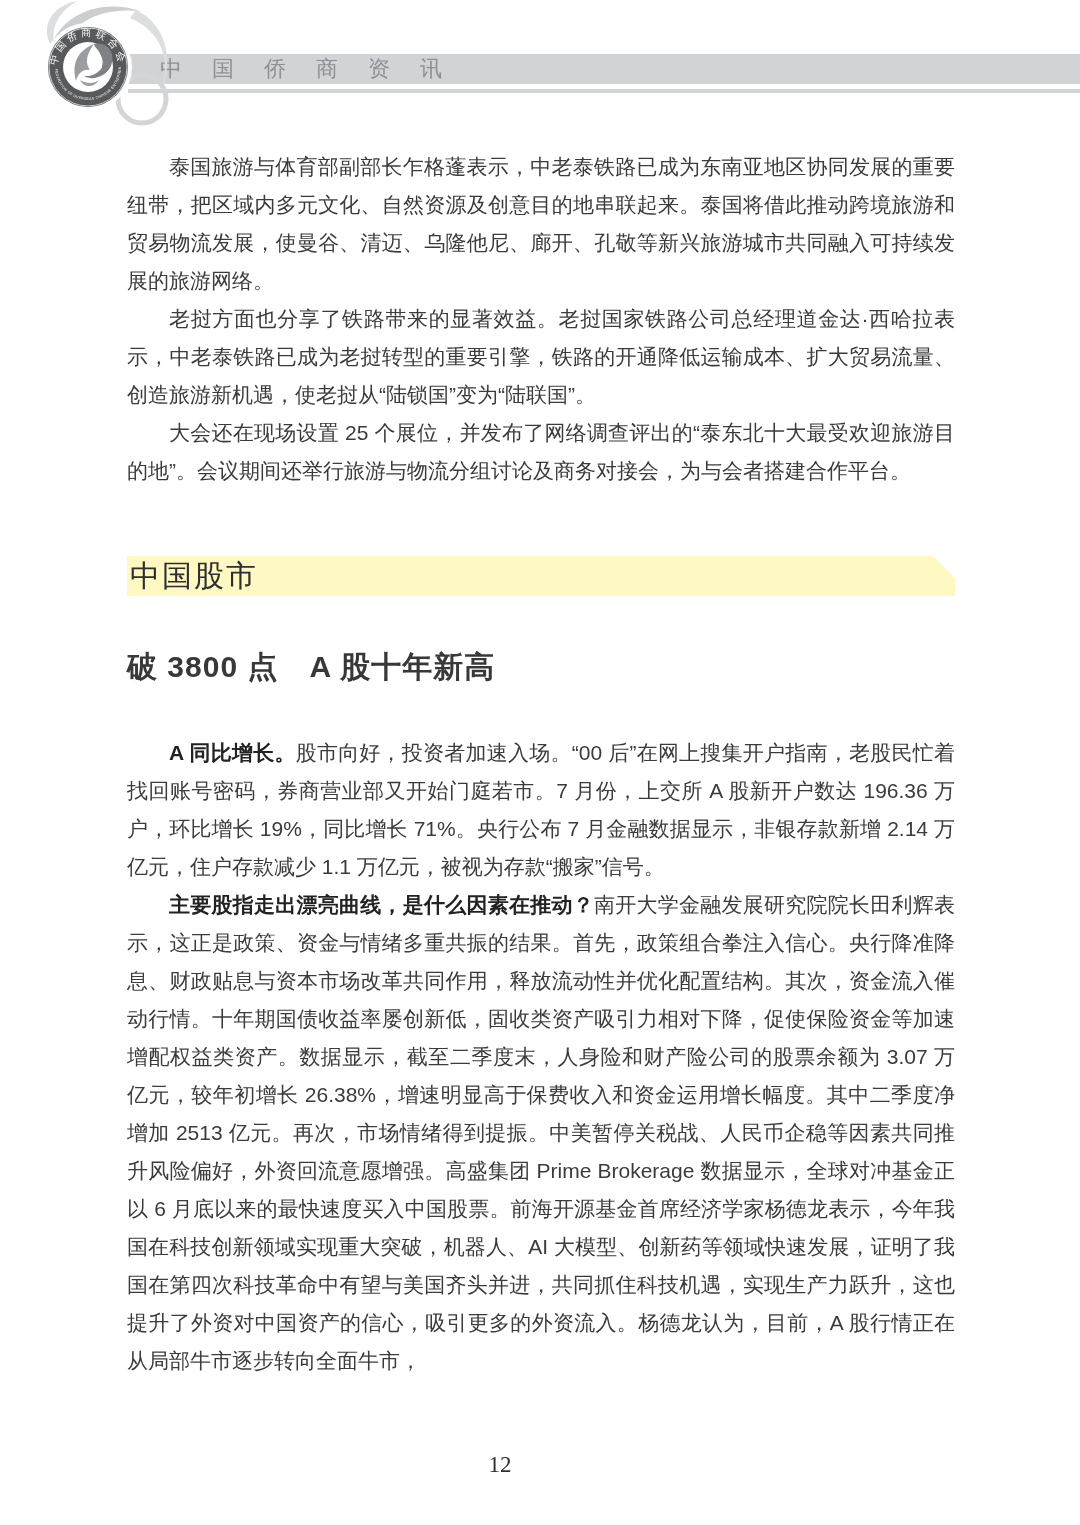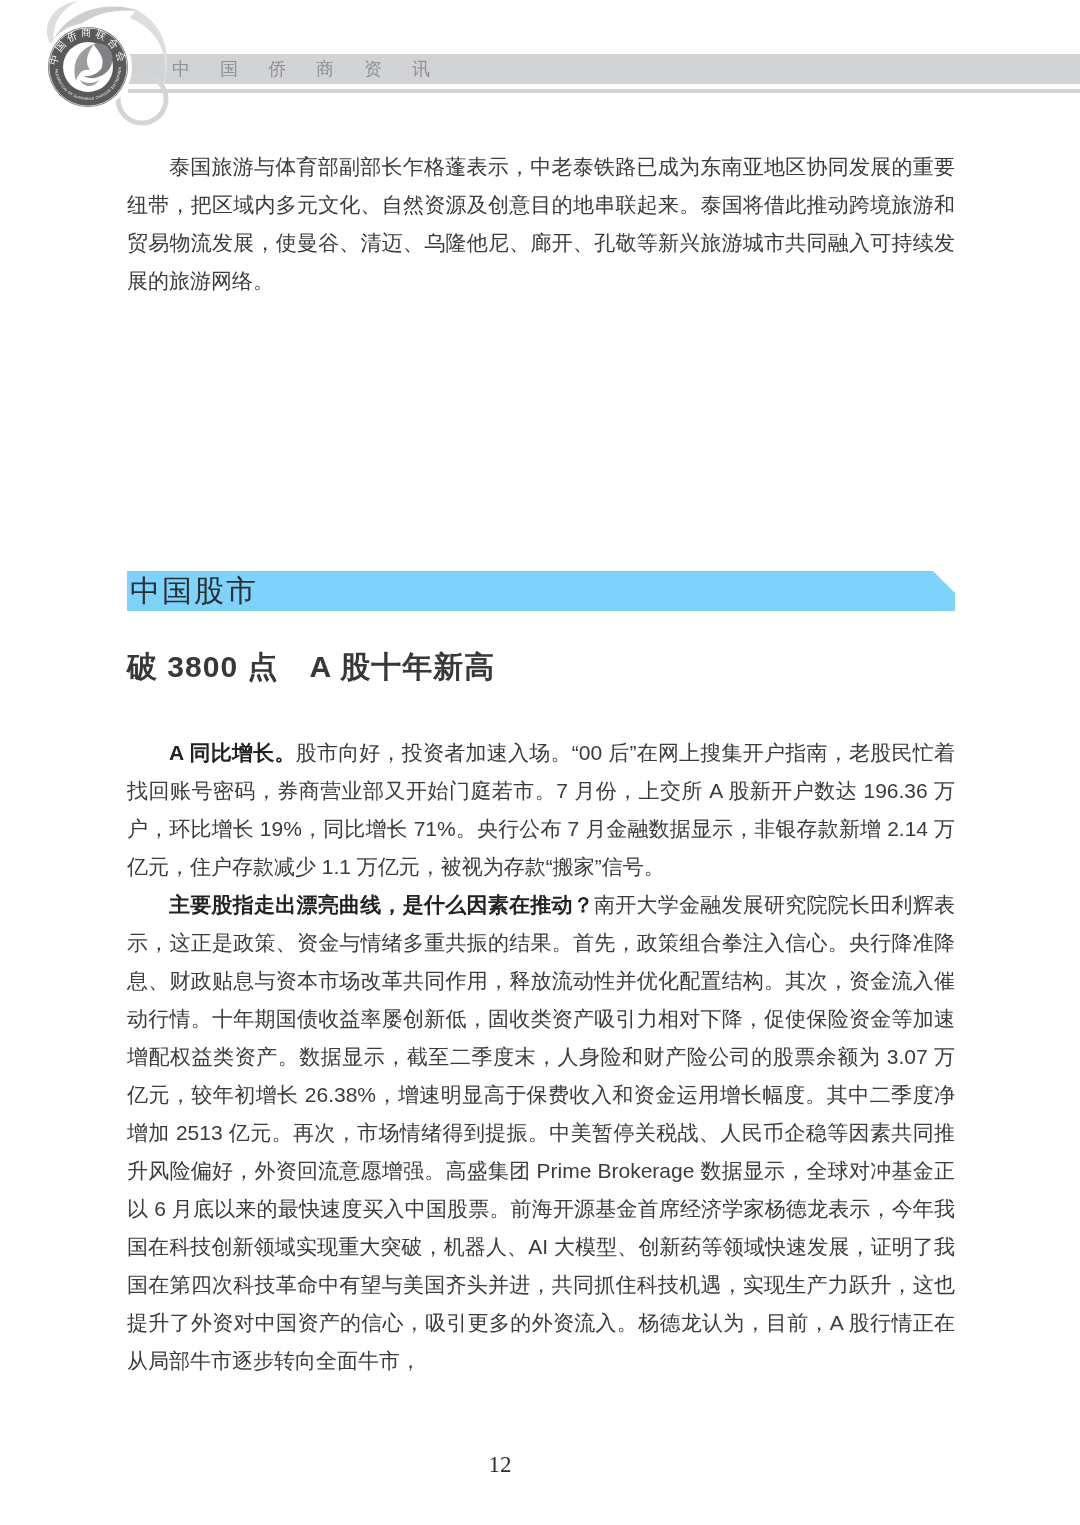--- a/index.html
+++ b/index.html
@@ -13,23 +13,23 @@
 
   
   .masthead-band {
     position: absolute;
     left: 128px; top: 54px;
     width: 952px; height: 30px;
     background: #d2d3d5;
   }
   .masthead-title {
     position: absolute;
-    left: 172px; top: 55px;
+    left: 160px; top: 55px;
     height: 20px; line-height: 28px;
-    font-size: 18px;
+    font-size: 22px;
     letter-spacing: 30px;
     color: #8e9093;
     white-space: nowrap;
   }
   .masthead-rule {
     position: absolute;
     left: 128px; top: 89px;
     width: 952px; height: 4px;
     background: #d2d3d5;
   }
@@ -54,23 +54,23 @@
   .source-line {
     font-size: 21px;
     line-height: 38px;
     text-align: right;
     color: #3b3b3b;
   }
 
   
   .section-banner {
     position: absolute;
-    left: 127px; top: 571px;
+    left: 127px; top: 556px;
     width: 828px; height: 40px;
-    background: #7dd3fc;
+    background: #fef9c3;
     clip-path: polygon(0 0, calc(100% - 22px) 0, 100% 22px, 100% 100%, 0 100%);
   }
   .section-banner-label {
     font-family: "Liberation Serif", serif;
     font-size: 30px;
     line-height: 40px;
     padding-left: 3px;
     color: #2e2e2e;
     letter-spacing: 2px;
   }
@@ -137,20 +137,22 @@
       </text>
       <text font-size="3.6" fill="#ffffff" font-family="Liberation Sans, sans-serif" letter-spacing="0.3">
         <textPath href="#arcBottom" startOffset="50%" text-anchor="middle">CHINA FEDERATION OF OVERSEAS CHINESE ENTREPRENEURS</textPath>
       </text>
     </g>
   </svg>
 </div>
 
 <div class="col" style="top:124px">
   <p class="body-par">泰国旅游与体育部副部长乍格蓬表示，中老泰铁路已成为东南亚地区协同发展的重要纽带，把区域内多元文化、自然资源及创意目的地串联起来。泰国将借此推动跨境旅游和贸易物流发展，使曼谷、清迈、乌隆他尼、廊开、孔敬等新兴旅游城市共同融入可持续发展的旅游网络。</p>
+  <p class="body-par">老挝方面也分享了铁路带来的显著效益。老挝国家铁路公司总经理道金达·西哈拉表示，中老泰铁路已成为老挝转型的重要引擎，铁路的开通降低运输成本、扩大贸易流量、创造旅游新机遇，使老挝从“陆锁国”变为“陆联国”。</p>
+  <p class="body-par">大会还在现场设置 25 个展位，并发布了网络调查评出的“泰东北十大最受欢迎旅游目的地”。会议期间还举行旅游与物流分组讨论及商务对接会，为与会者搭建合作平台。</p>
 </div>
 
 <div class="section-banner">
   <div class="section-banner-label">中国股市</div>
 </div>
 
 <div class="headline">破 3800 点　A 股十年新高</div>
 
 <div class="col" style="top:710px">
   <p class="body-par">

